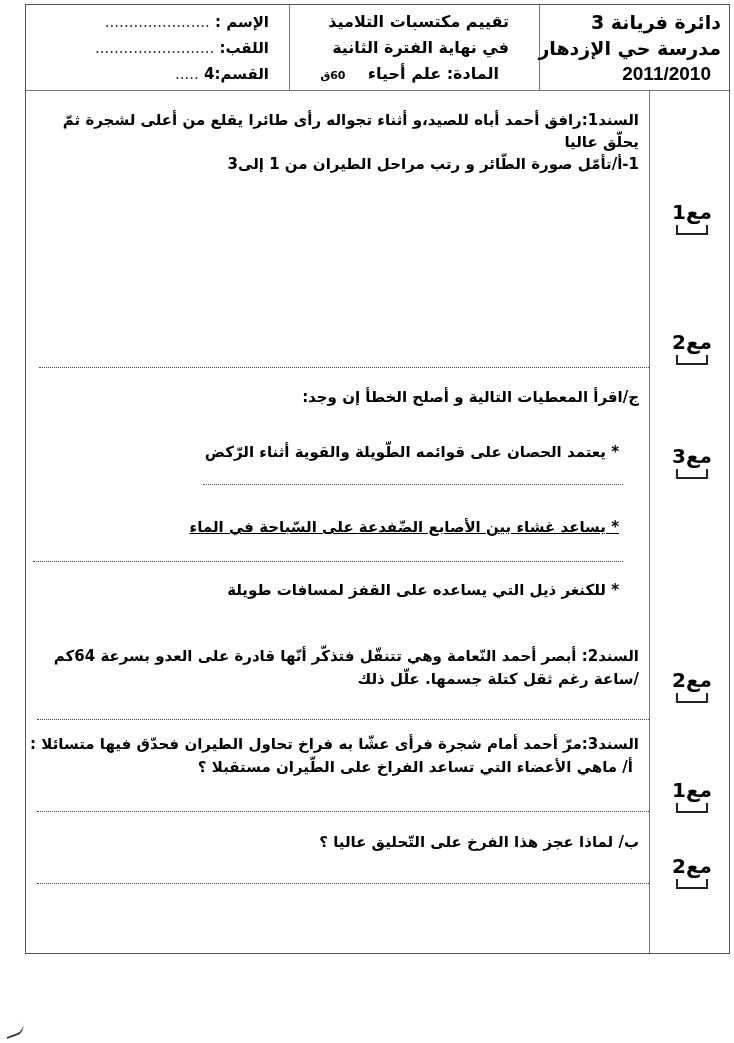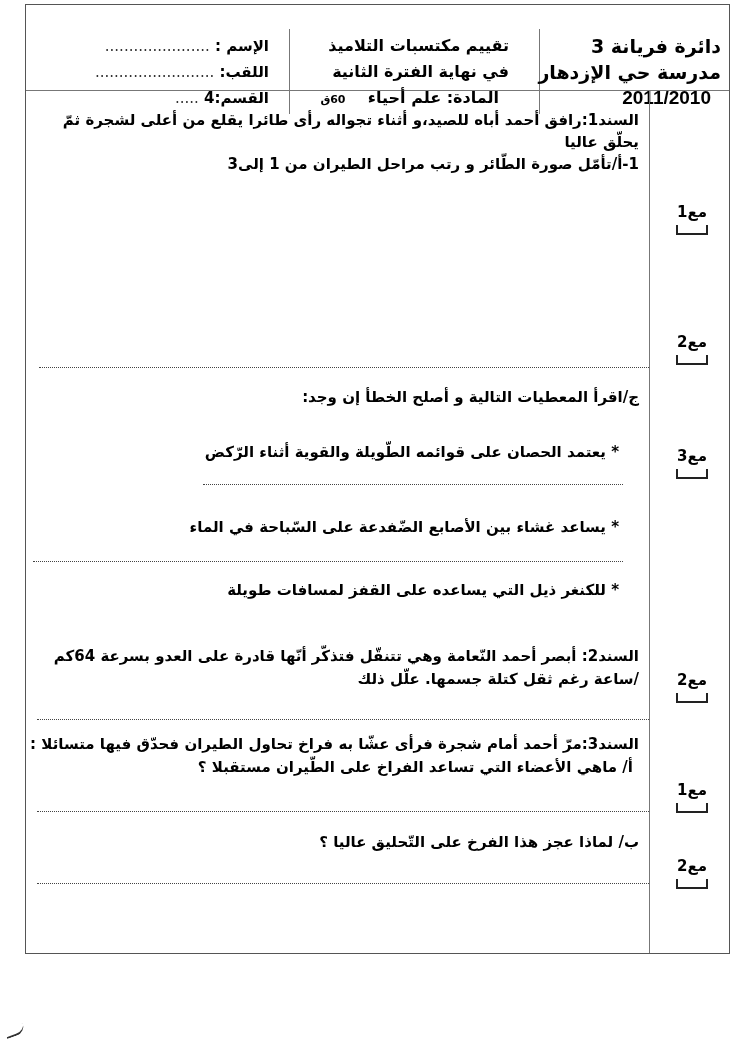--- a/index.html
+++ b/index.html
@@ -2,42 +2,42 @@
 <html><head>
 <meta charset="utf-8">
 <style>
   html, body { margin: 0; padding: 0; background: #ffffff; }
   body { width: 734px; height: 1043px; position: relative; overflow: hidden;
          font-family: "DejaVu Sans", "Liberation Sans", sans-serif; color: #000; }
   .sheet { position: absolute; left: 25px; top: 4px; width: 705px; height: 950px;
            border: 1.5px solid #555; box-sizing: border-box; }
   .header { position: absolute; left: 0; top: 0; width: 100%; height: 86px;
             border-bottom: 1.5px solid #777; box-sizing: border-box; direction: rtl; }
-  .hcol { position: absolute; top: 0; height: 100%; box-sizing: border-box; margin-top: 24px; }
+  .hcol { position: absolute; top: 0; height: 100%; box-sizing: border-box; }
   .hcol-right { right: 0; width: 190px; border-left: 1.5px solid #777; padding: 4px 8px 0 0; }
   .hcol-mid { right: 190px; width: 250px; border-left: 1.5px solid #777; padding: 4px 30px 0 0; }
   .hcol-left { right: 440px; width: 262px; padding: 4px 20px 0 0; }
   .hline { font-size: 16px; line-height: 26px; height: 26px; white-space: nowrap; font-weight: bold; }
   .hcol-right .hline { font-size: 19px; font-weight: bold; }
   .hcol-right .year { font-family: "Liberation Sans", sans-serif; font-size: 19px; padding-right: 10px; }
   .hcol-mid .hline { font-size: 16px; }
   .hcol-left .hline { font-size: 15px; font-weight: bold; }
   .dots { font-weight: normal; color: #333; letter-spacing: 0; }
   .small { font-size: 11px; font-weight: bold; }
 
   .body { position: absolute; left: 0; top: 86px; width: 100%; height: calc(100% - 86px); }
   .score-col { position: absolute; right: 0; top: 0; width: 80px; height: 100%;
                border-left: 1.5px solid #777; box-sizing: border-box; }
   .main { position: absolute; right: 80px; top: 0; width: 622px; height: 100%; direction: rtl; }
 
   .txt { position: absolute; right: 10px; font-size: 15px; font-weight: bold; line-height: 22px; white-space: nowrap; }
   .dotline { position: absolute; height: 0; border-top: 1.5px dotted #444; }
 
   .score { position: absolute; width: 40px; left: 22px; text-align: center; direction: rtl; }
-  .score .lbl { font-size: 15px; font-weight: bold; display: block; line-height: 18px; text-align: center; }
+  .score .lbl { font-size: 20px; font-weight: bold; display: block; line-height: 18px; text-align: center; }
   .score .box { display: block; width: 28px; height: 8px; margin: 4px auto 0; border: 2px solid #222; border-top: none; }
 
   .scribble { position: absolute; left: 5px; top: 1026px; width: 20px; height: 8px;
               border-bottom: 2px solid #333; border-radius: 0 0 20px 0; transform: rotate(-20deg); }
 </style>
 </head>
 <body>
 
 <div class="sheet">
 
@@ -78,21 +78,21 @@
       <div class="txt" style="top:40px;">يحلّق عاليا</div>
       <div class="txt" style="top:62px;">1-أ/تأمّل صورة الطّائر و رتب مراحل الطيران من 1 إلى3</div>
 
       <div class="dotline" style="top:276px; right:0; width:610px;"></div>
 
       <div class="txt" style="top:295px;">ج/اقرأ المعطيات التالية و أصلح الخطأ إن وجد:</div>
 
       <div class="txt" style="top:350px; right:30px;">* يعتمد الحصان على قوائمه الطّويلة والقوية أثناء الرّكض</div>
       <div class="dotline" style="top:393px; right:26px; width:420px;"></div>
 
-      <div class="txt" style="top:425px; right:30px;">* يساعد غشاء بين الأصابع الضّفدعة على السّباحة في الماء</div>
+      <div class="txt" style="top:425px; right:30px;text-decoration:underline;">* يساعد غشاء بين الأصابع الضّفدعة على السّباحة في الماء</div>
       <div class="dotline" style="top:470px; right:26px; width:590px;"></div>
 
       <div class="txt" style="top:488px; right:30px;">* للكنغر ذيل التي يساعده على القفز لمسافات طويلة</div>
 
       <div class="txt" style="top:554px;">السند2: أبصر أحمد النّعامة وهي تتنقّل فتذكّر أنّها قادرة على العدو بسرعة 64كم</div>
       <div class="txt" style="top:577px;">/ساعة رغم ثقل كتلة جسمها. علّل ذلك</div>
       <div class="dotline" style="top:628px; right:0; width:612px;"></div>
 
       <div class="txt" style="top:642px;">السند3:مرّ أحمد أمام شجرة فرأى عشّا به فراخ تحاول الطيران فحدّق فيها متسائلا :</div>
       <div class="txt" style="top:665px; right:16px;">أ/ ماهي الأعضاء التي تساعد الفراخ على الطّيران مستقبلا ؟</div>

